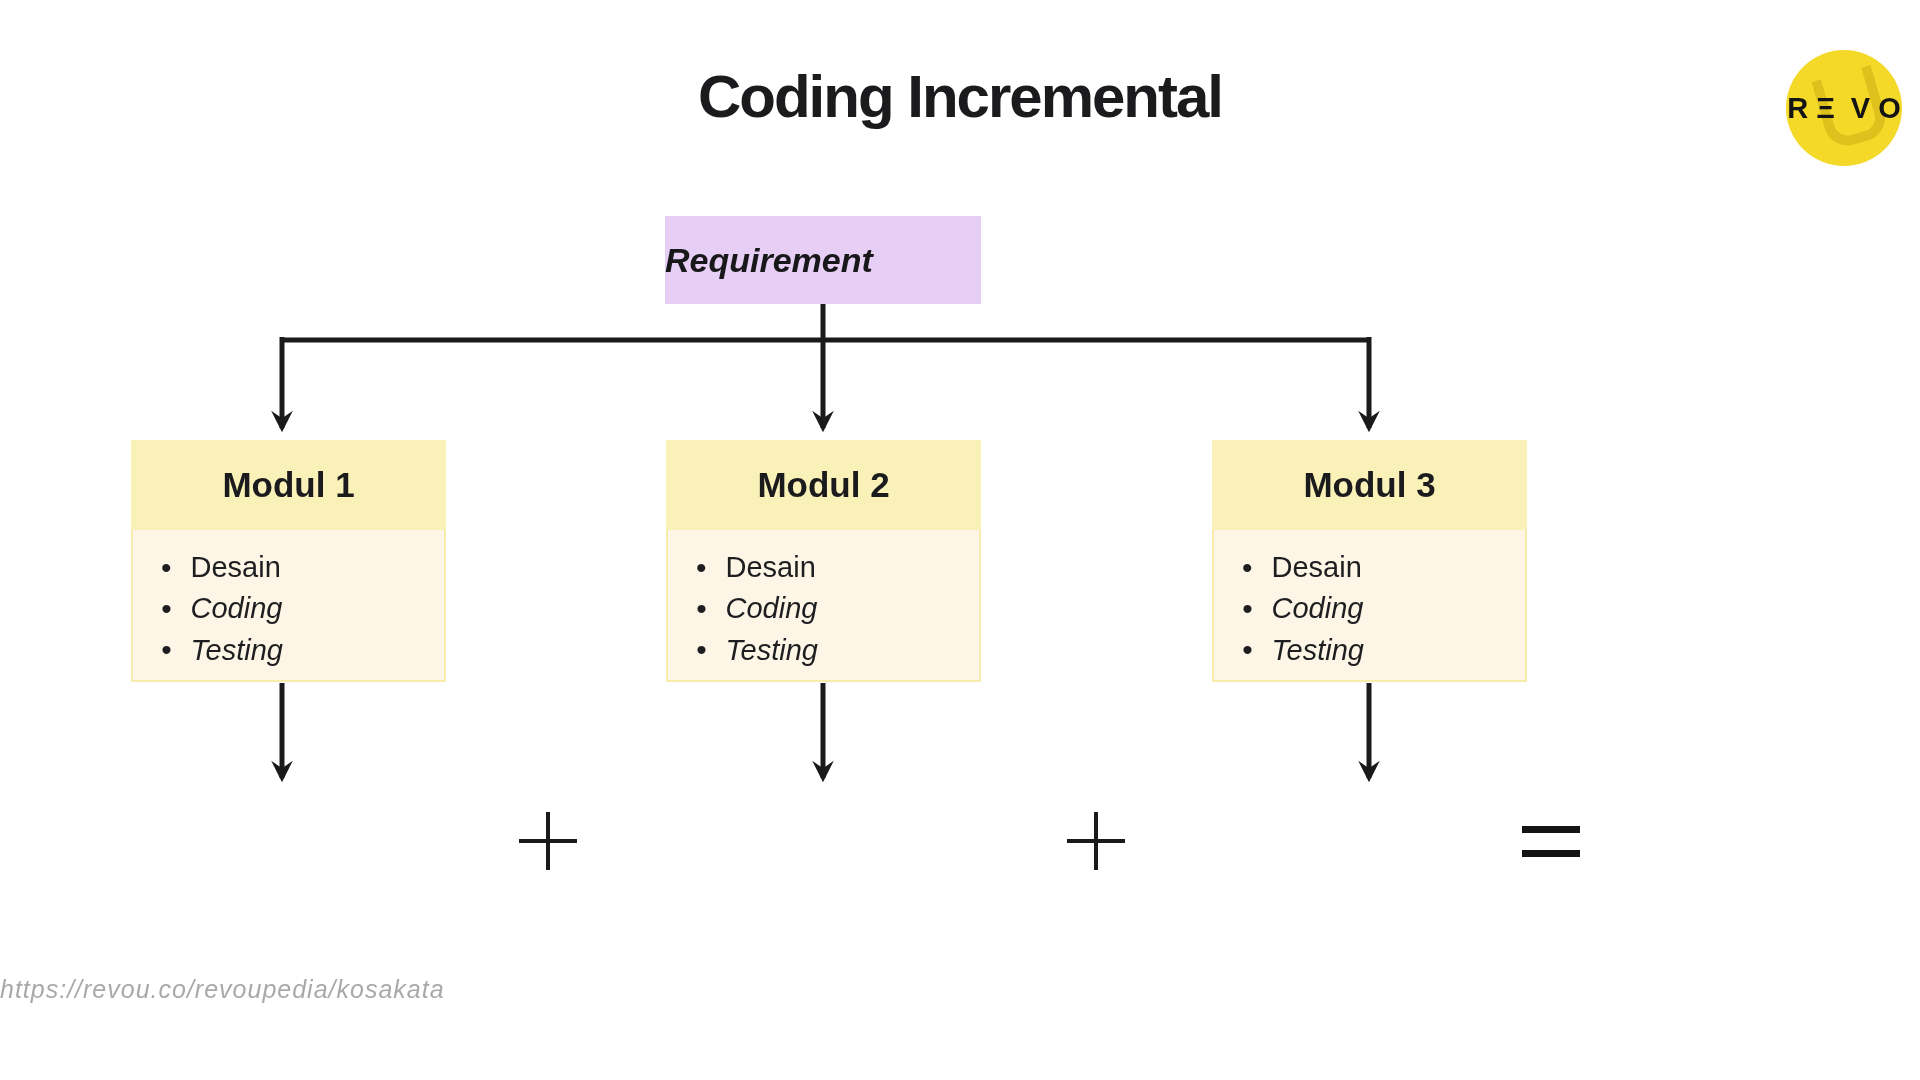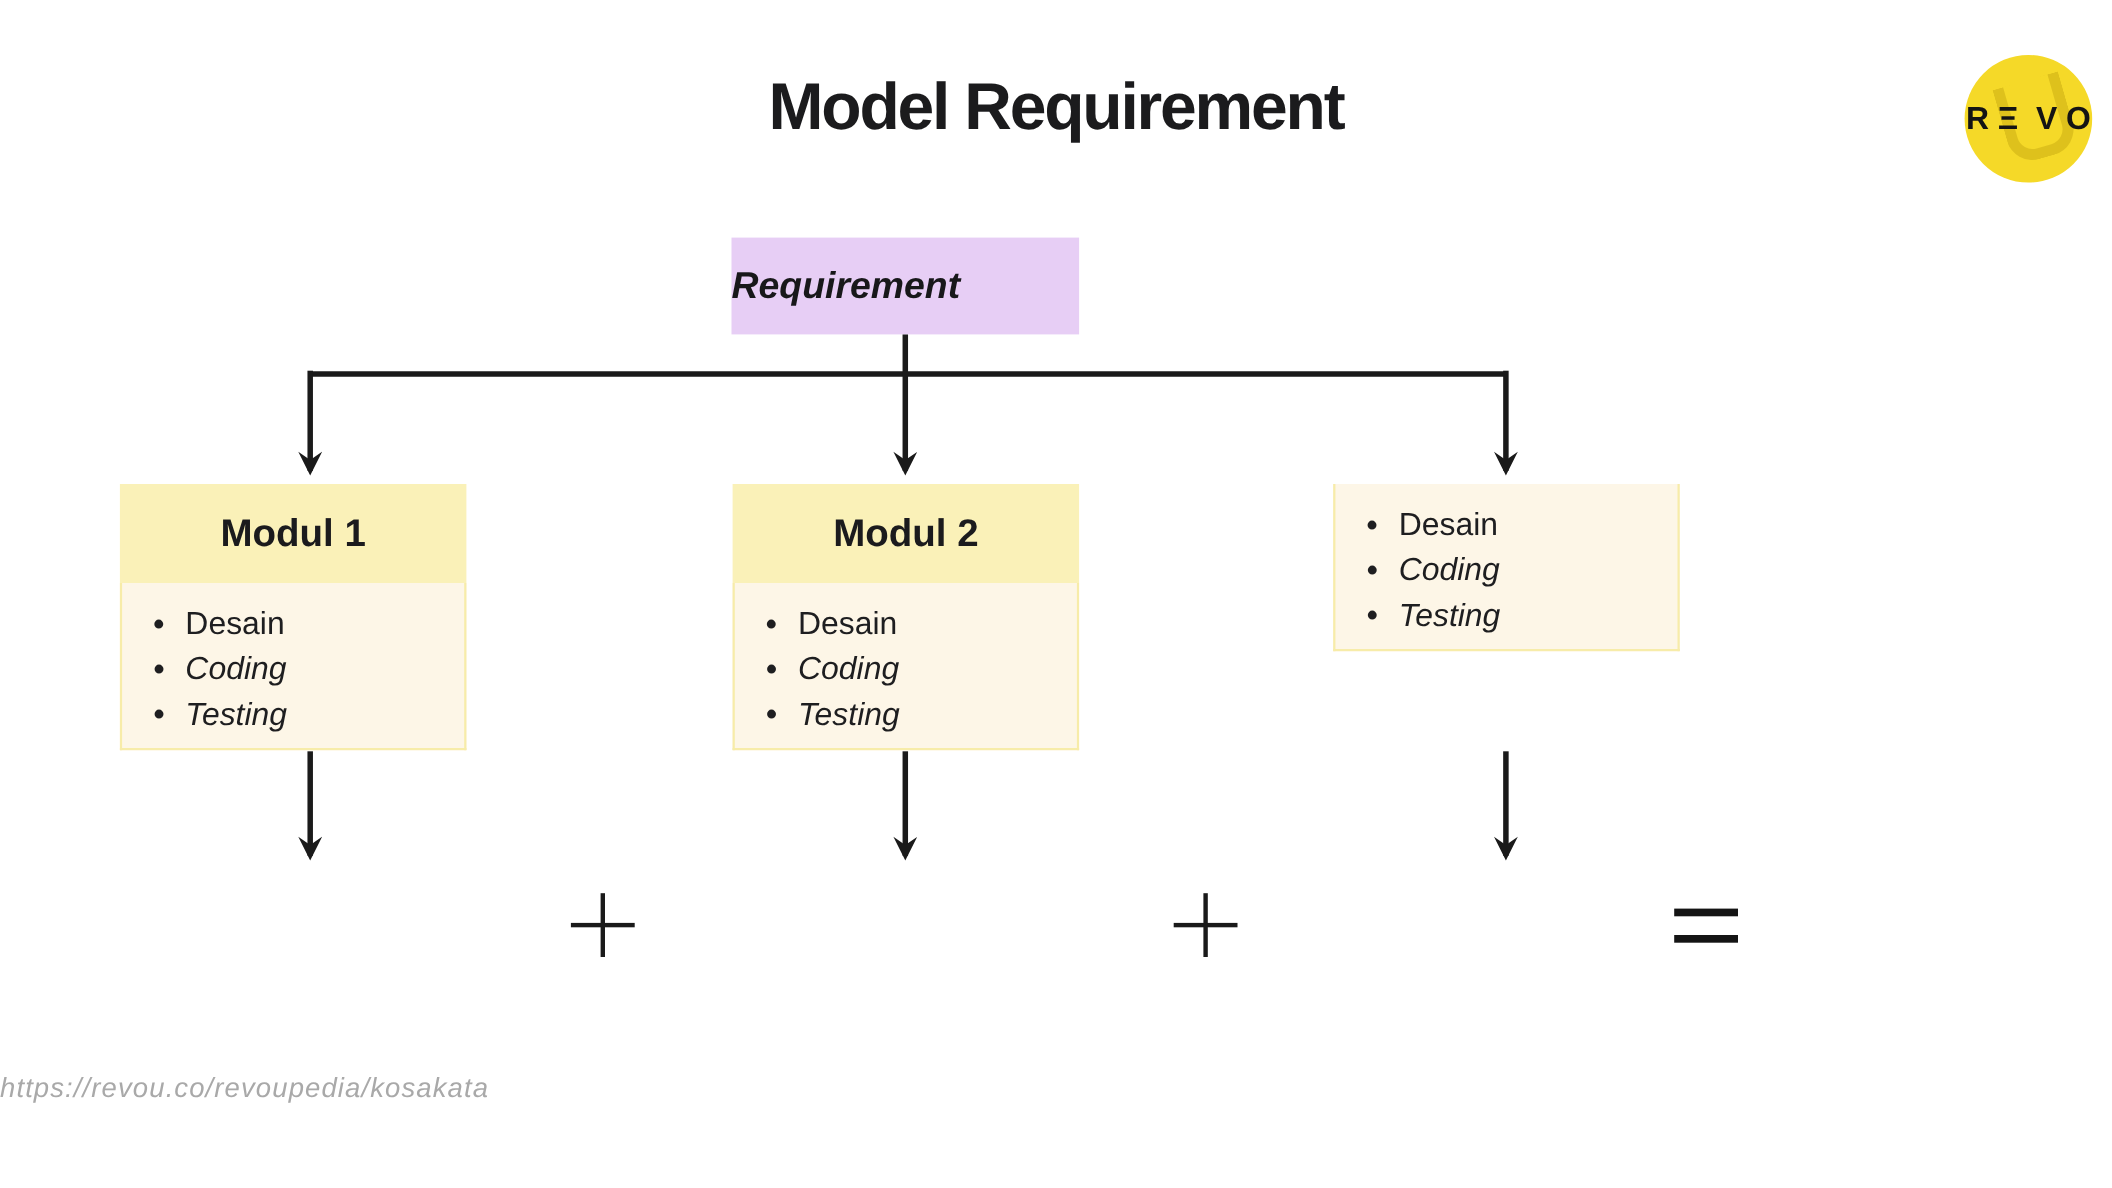--- a/index.html
+++ b/index.html
@@ -86,21 +86,21 @@
     position:absolute;top:975px;left:0;width:100%;text-align:left;
     font-size:25px;font-style:italic;letter-spacing:1px;
     color:var(--url-text,#a9a9a9);
   }
 </style>
 </head>
 <body>
 
 <div class="canvas">
 
-  <div class="title">Model Requirement</div>
+  <div class="title">Coding Incremental</div>
 
   <div class="logo">
     <div class="swoosh"></div>
     <div class="row">RΞ</div>
     <div class="row">VO</div>
   </div>
 
   <div class="requirement">
     <span>Requirement</span>
   </div>
@@ -115,21 +115,21 @@
     <line class="cline" x1="282" y1="340" x2="1369" y2="340"></line>
     <line class="cline" x1="823" y1="304" x2="823" y2="428" marker-end="url(#ah)"></line>
     <line class="cline" x1="282" y1="337" x2="282" y2="428" marker-end="url(#ah)"></line>
     <line class="cline" x1="1369" y1="337" x2="1369" y2="428" marker-end="url(#ah)"></line>
 
     <line class="cline" x1="282" y1="683" x2="282" y2="778" marker-end="url(#ah)"></line>
     <line class="cline" x1="823" y1="683" x2="823" y2="778" marker-end="url(#ah)"></line>
     <line class="cline" x1="1369" y1="683" x2="1369" y2="778" marker-end="url(#ah)"></line>
   </svg>
 
-  <div class="module" style="left:109px">
+  <div class="module" style="left:131px">
     <div class="mod-header">Modul 1</div>
     <div class="mod-body">
       <ul>
         <li>
             <span class="bullet">•</span>
             <span>Desain</span>
           </li>
         <li>
             <span class="bullet">•</span>
             <span>Coding</span>
@@ -156,20 +156,21 @@
           </li>
         <li>
             <span class="bullet">•</span>
             <span>Testing</span>
           </li>
       </ul>
     </div>
   </div>
 
   <div class="module" style="left:1212px">
+    <div class="mod-header">Modul 3</div>
     <div class="mod-body">
       <ul>
         <li>
             <span class="bullet">•</span>
             <span>Desain</span>
           </li>
         <li>
             <span class="bullet">•</span>
             <span>Coding</span>
           </li>

